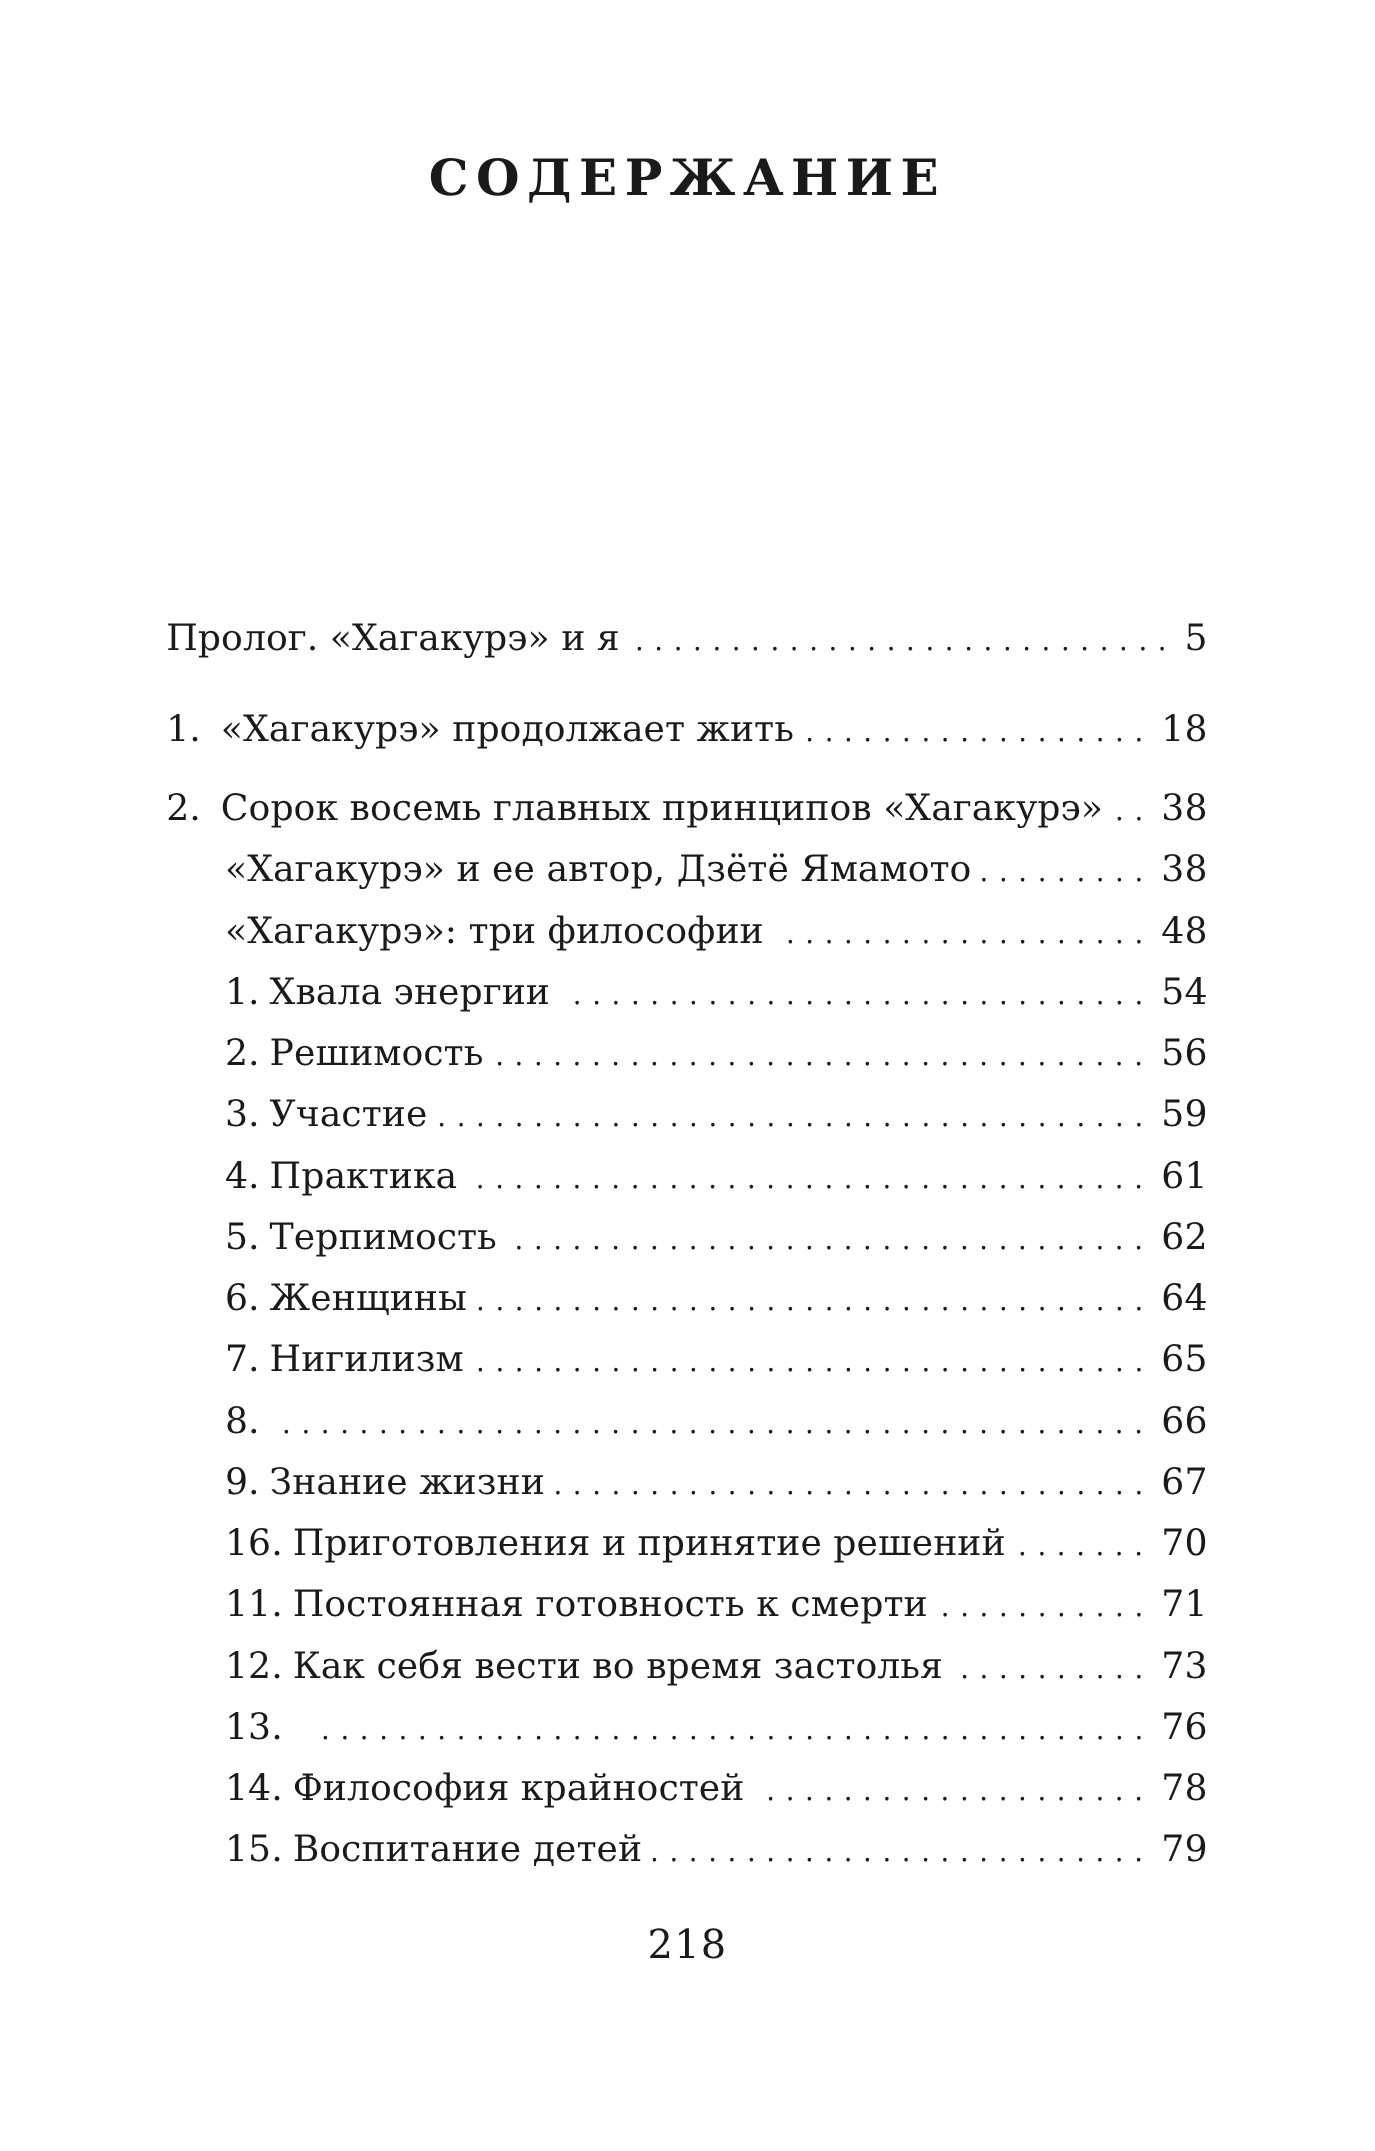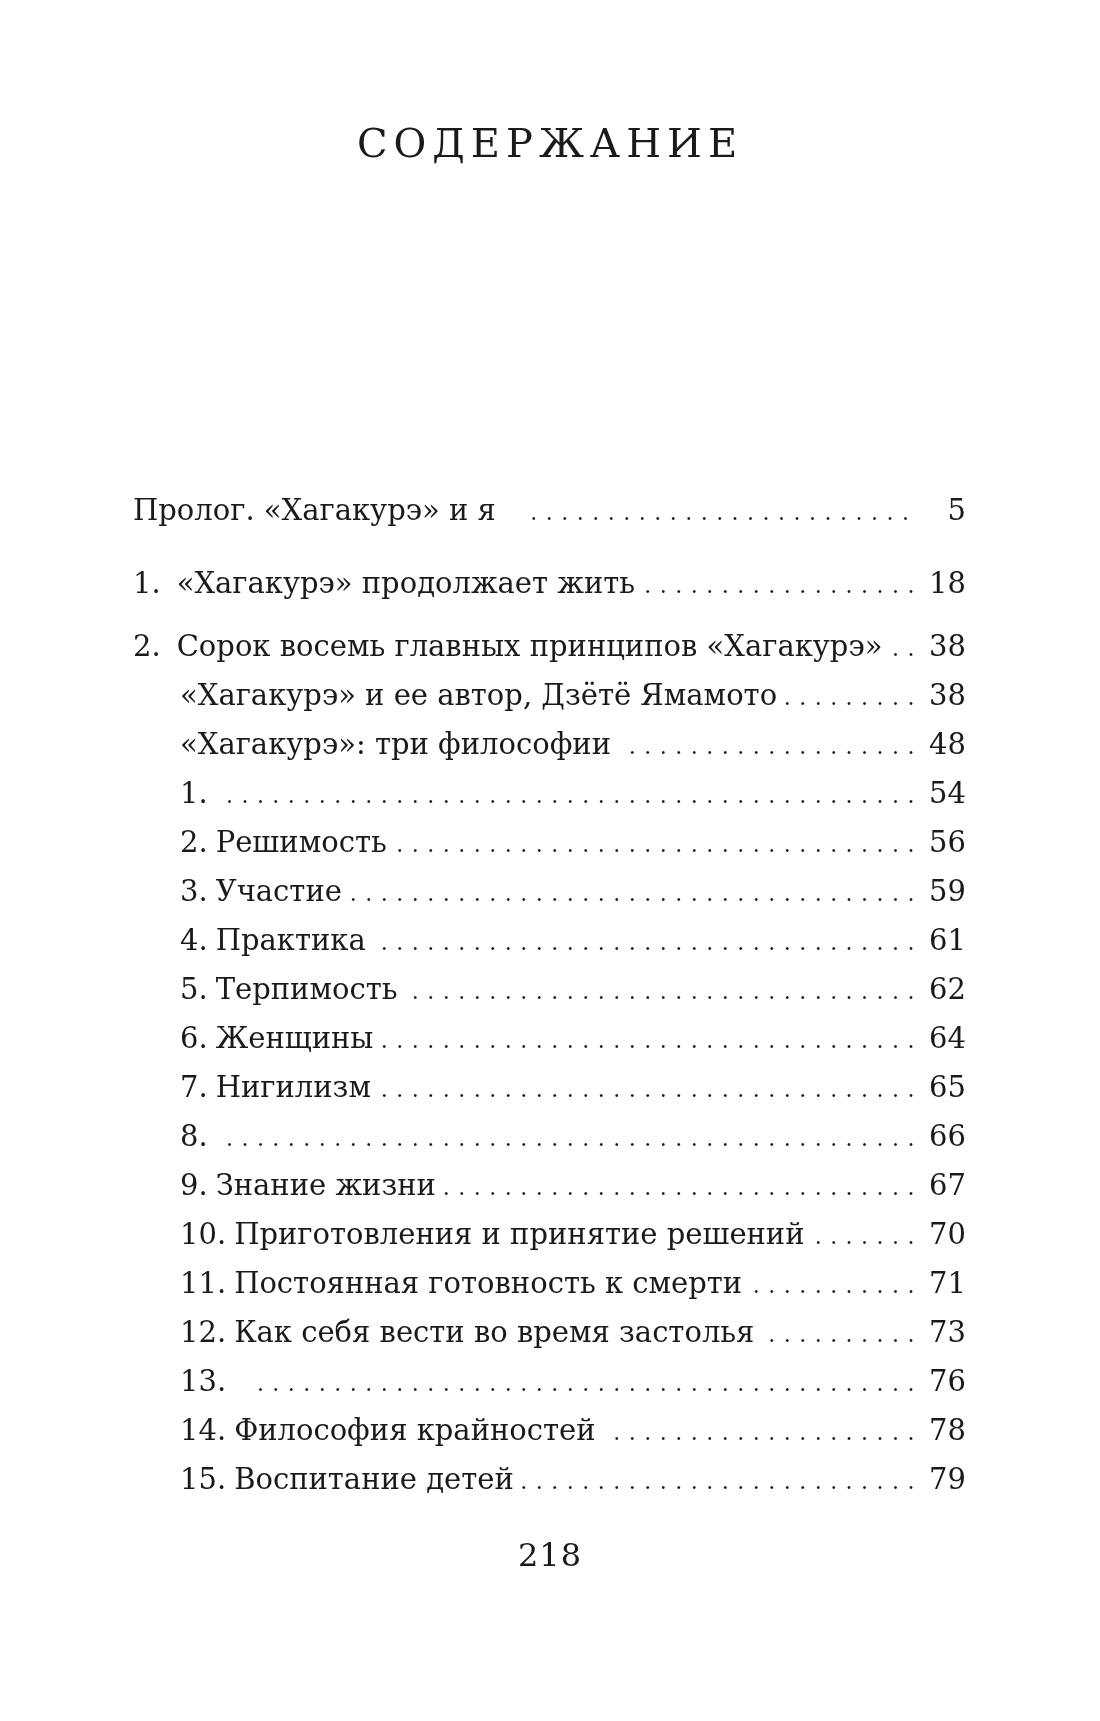--- a/index.html
+++ b/index.html
@@ -1,39 +1,39 @@
 <!DOCTYPE html>
 <html><head>
 <meta charset="utf-8">
 <style>
   html, body { margin: 0; padding: 0; background: #ffffff; }
   body { width: 1100px; height: 1721px; position: relative; overflow: hidden;
          font-family: "DejaVu Serif", "Liberation Serif", serif; color: #1a1a1a; }
   .title { position: absolute; left: 0; width: 1100px; top: 118px; text-align: center;
-           font-size: 40px; letter-spacing: 6px; font-weight: normal; line-height: 50px; }
+           font-size: 40px; letter-spacing: 6px; font-weight: bold; line-height: 50px; }
   .toc { position: absolute; left: 133px; width: 833px; top: 0; }
   .entry { position: absolute; left: 0; width: 833px; height: 44px; display: flex;
            align-items: baseline; font-size: 29px; line-height: 44px; white-space: nowrap; }
   .entry.sub { left: 47px; width: 786px; }
   .num { flex: 0 0 auto; }
   .num.wide { margin-right: 14px; }
   .label { flex: 0 0 auto; }
   .leader { flex: 1 1 auto; overflow: hidden; margin: 0 6px 0 8px; color: #1a1a1a;
             font-size: 22px; letter-spacing: 8.5px; text-align: right; direction: rtl; }
   .page { flex: 0 0 auto; text-align: right; }
   .folio { position: absolute; left: 0; width: 1100px; top: 1533px; text-align: center;
            font-size: 32px; line-height: 44px; letter-spacing: 1px; }
 </style>
 </head>
 <body>
 
 <div class="title">СОДЕРЖАНИЕ</div>
 
 <div class="toc" id="toc">
-    <div class="entry" style="top: 488px; gap: 24px;">
+    <div class="entry" style="top: 488px;">
       <span class="label">Пролог. «Хагакурэ» и я</span>
       <span class="leader">........................................................................................................</span>
       <span class="page">5</span>
     </div>
     <div class="entry" style="top: 561px;">
       <span class="num wide" style="margin-right: 16px;">1.</span>
       <span class="label">«Хагакурэ» продолжает жить</span>
       <span class="leader">........................................................................................................</span>
       <span class="page">18</span>
     </div>
@@ -48,20 +48,21 @@
       <span class="leader">........................................................................................................</span>
       <span class="page">38</span>
     </div>
     <div class="entry sub" style="top: 722px;">
       <span class="label">«Хагакурэ»: три философии</span>
       <span class="leader">........................................................................................................</span>
       <span class="page">48</span>
     </div>
     <div class="entry sub" style="top: 771px;">
       <span class="num" style="margin-right: 8px;">1.</span>
+      <span class="label">Хвала энергии</span>
       <span class="leader">........................................................................................................</span>
       <span class="page">54</span>
     </div>
     <div class="entry sub" style="top: 820px;">
       <span class="num" style="margin-right: 8px;">2.</span>
       <span class="label">Решимость</span>
       <span class="leader">........................................................................................................</span>
       <span class="page">56</span>
     </div>
     <div class="entry sub" style="top: 869px;">
@@ -99,21 +100,21 @@
       <span class="leader">........................................................................................................</span>
       <span class="page">66</span>
     </div>
     <div class="entry sub" style="top: 1163px;">
       <span class="num" style="margin-right: 8px;">9.</span>
       <span class="label">Знание жизни</span>
       <span class="leader">........................................................................................................</span>
       <span class="page">67</span>
     </div>
     <div class="entry sub" style="top: 1212px;">
-      <span class="num" style="margin-right: 8px;">10.</span>
+      <span class="num" style="margin-right: 8px;">16.</span>
       <span class="label">Приготовления и принятие решений</span>
       <span class="leader">........................................................................................................</span>
       <span class="page">70</span>
     </div>
     <div class="entry sub" style="top: 1261px;">
       <span class="num" style="margin-right: 8px;">11.</span>
       <span class="label">Постоянная готовность к смерти</span>
       <span class="leader">........................................................................................................</span>
       <span class="page">71</span>
     </div>

